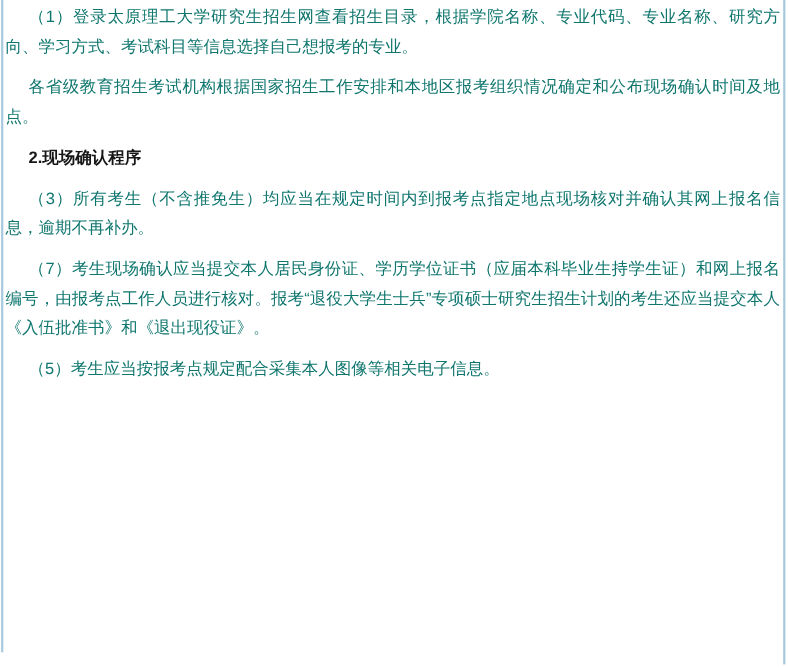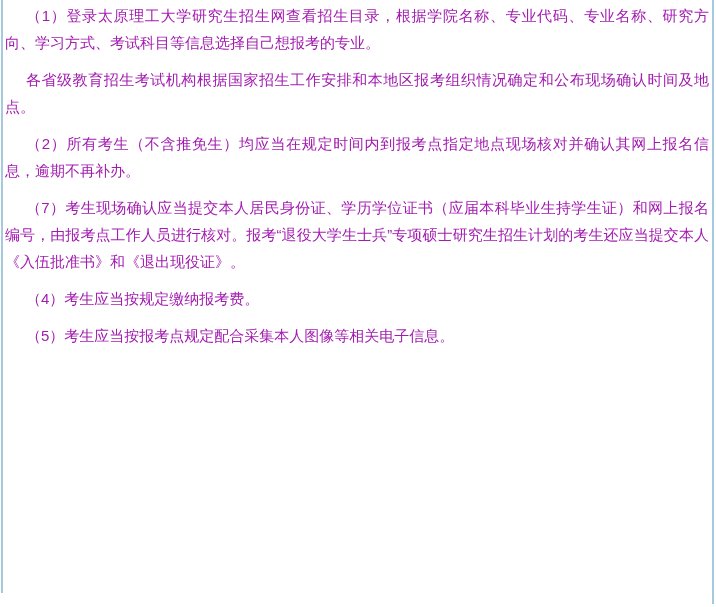--- a/index.html
+++ b/index.html
@@ -29,37 +29,37 @@
     right: 7px;
     top: 0;
     padding-top: 2px;
   }
   .content p {
     margin: 10px 0;
     font-size: 15px;
     line-height: 27px;
     text-indent: 21px;
     text-align: justify;
-    color: #a21caf;
+    color: #0f766e;
     word-break: break-all;
   }
   .content p:first-child { margin-top: 0; }
   .content p.head {
     font-weight: bold;
     color: #161616;
   }
 </style>
 </head>
 <body>
 
 <div class="page">
   <div class="border-line border-left"></div>
   <div class="border-line border-right"></div>
 
   <div class="content">
     <p class="para">（1）登录太原理工大学研究生招生网查看招生目录，根据学院名称、专业代码、专业名称、研究方向、学习方式、考试科目等信息选择自己想报考的专业。</p>
     <p class="para">各省级教育招生考试机构根据国家招生工作安排和本地区报考组织情况确定和公布现场确认时间及地点。</p>
-    <p class="para">（2）所有考生（不含推免生）均应当在规定时间内到报考点指定地点现场核对并确认其网上报名信息，逾期不再补办。</p>
+    <p class="head">2.现场确认程序</p>
+    <p class="para">（3）所有考生（不含推免生）均应当在规定时间内到报考点指定地点现场核对并确认其网上报名信息，逾期不再补办。</p>
     <p class="para">（7）考生现场确认应当提交本人居民身份证、学历学位证书（应届本科毕业生持学生证）和网上报名编号，由报考点工作人员进行核对。报考“退役大学生士兵”专项硕士研究生招生计划的考生还应当提交本人《入伍批准书》和《退出现役证》。</p>
-    <p class="para">（4）考生应当按规定缴纳报考费。</p>
     <p class="para">（5）考生应当按报考点规定配合采集本人图像等相关电子信息。</p>
   </div>
 </div>
 
 </body></html>

